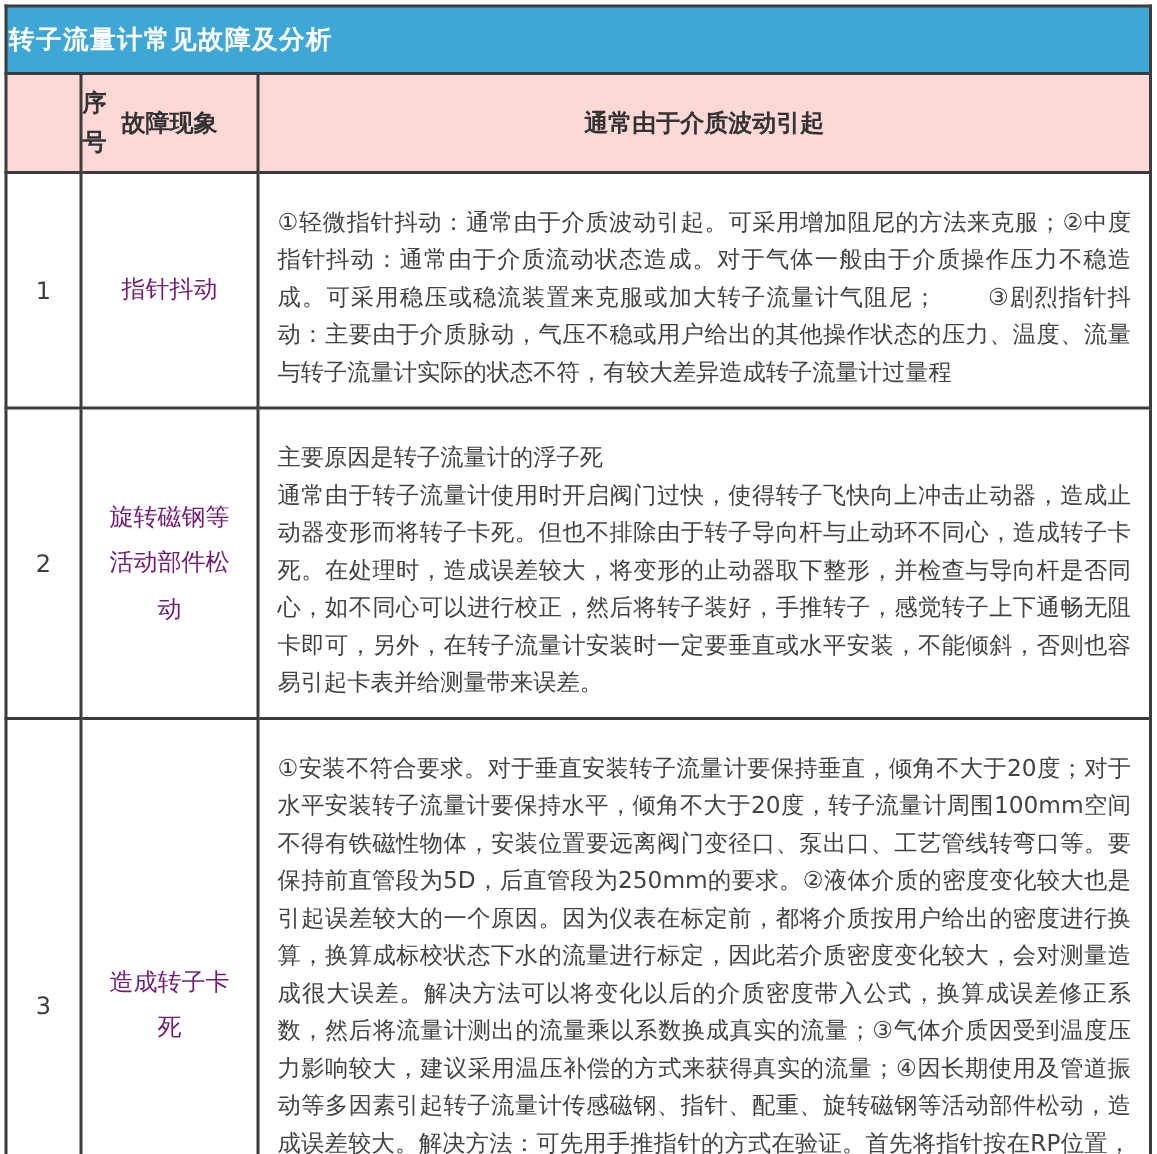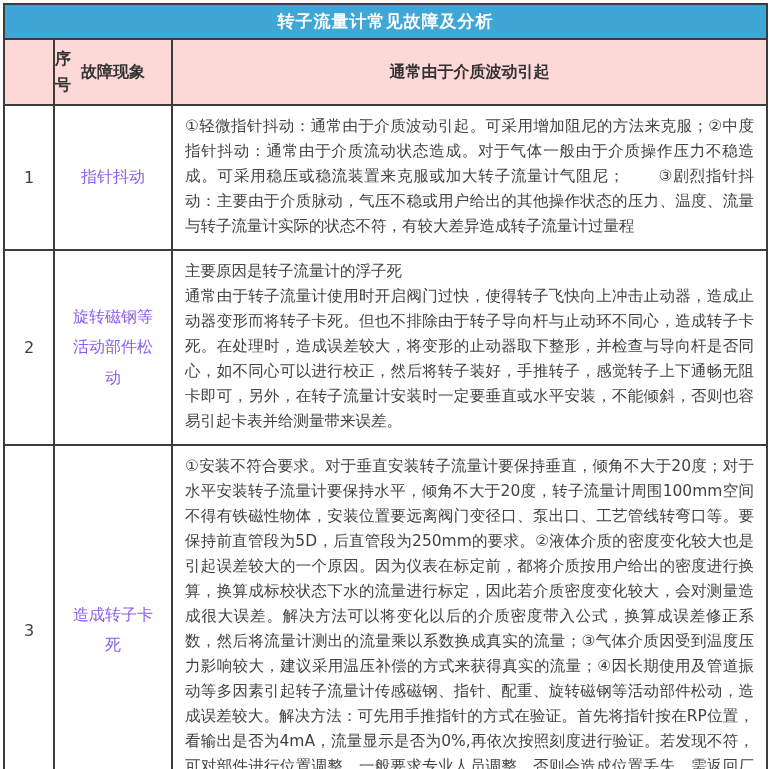--- a/index.html
+++ b/index.html
@@ -21,23 +21,22 @@
     table-layout: fixed;
   }
   table.fault-table td {
     border: 2px solid #3c3c3c;
     box-sizing: border-box;
   }
   .title-cell {
     background: #3fa7d6;
     color: #ffffff;
     font-weight: bold;
-    text-align: center;
     font-size: 17px;
-    height: 35px;
+    height: 45px;
     letter-spacing: 1px;
   }
   .colhead {
     background: #fcd8d6;
     color: #333333;
     font-weight: bold;
     text-align: center;
     vertical-align: middle;
     font-size: 16px;
     height: 66px;
@@ -53,32 +52,32 @@
     text-align: center;
     vertical-align: middle;
     font-size: 16px;
     color: #3f3f3f;
     background: #ffffff;
   }
   .phen-cell {
     text-align: center;
     vertical-align: middle;
     font-size: 16px;
-    color: #8b5cf6;
+    color: #701a75;
     background: #ffffff;
     line-height: 1.9;
   }
   .phen-inner {
     display: inline-block;
     max-width: 86px;
   }
   .detail-cell {
     vertical-align: top;
     background: #ffffff;
-    padding: 8px 12px 10px 12px;
+    padding: 20px 12px 10px 12px;
     font-size: 15.5px;
     line-height: 25px;
     color: #424242;
     text-align: justify;
     white-space: pre-wrap;
   }
   .row-1 { height: 131px; }
   .row-2 { height: 186px; }
   .row-3 { height: 344px; }
 </style>

